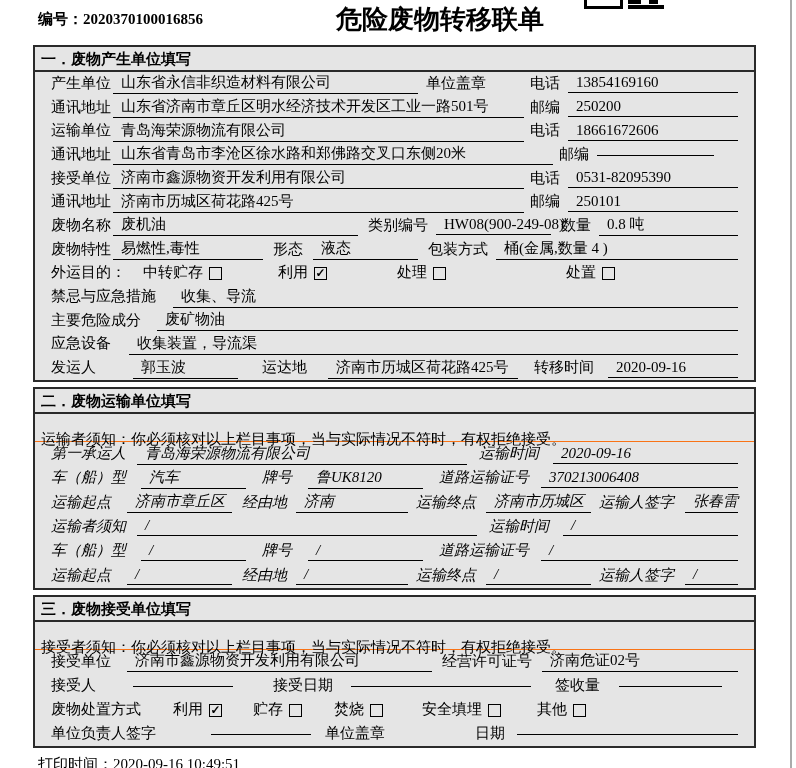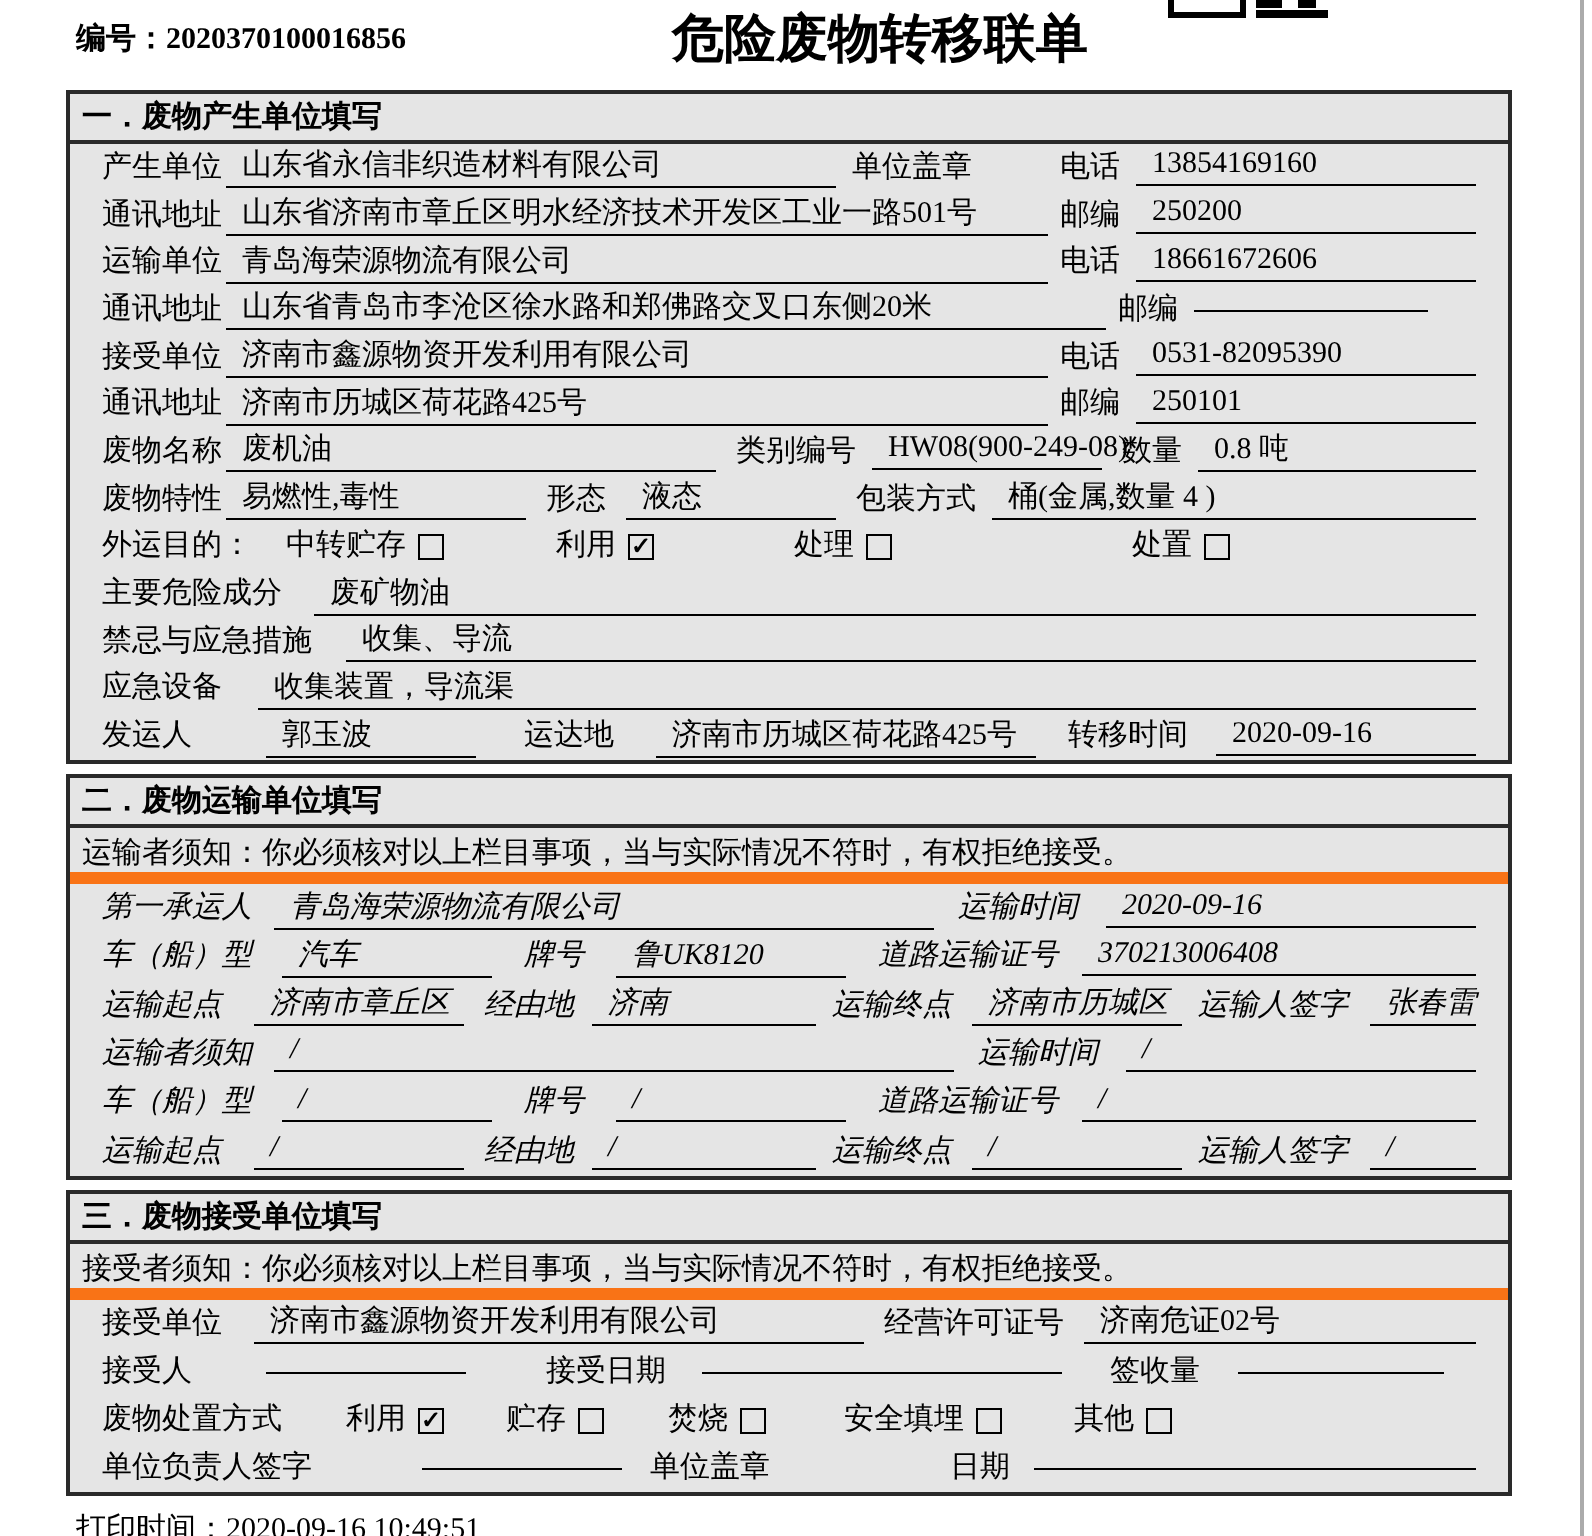--- a/index.html
+++ b/index.html
@@ -15,21 +15,21 @@
   .qr .q3 { position:absolute; left:66px; top:0; width:9px; height:4px; background:#000; }
   .qr .q4 { position:absolute; left:45px; top:5px; width:36px; height:4px; background:#000; }
 
   .edge-line { position:absolute; left:790px; top:0; width:2px; height:768px; background:#ababab; }
 
   .page { position:absolute; left:33px; top:45px; width:723px; }
 
   .sec { border:2px solid #2a2a2a; background:#e5e5e5; margin-bottom:5px; }
   .sec-title { height:25px; line-height:23px; padding:0 6px; font-weight:bold; font-size:15px;
                font-family:"Liberation Sans","DejaVu Sans",sans-serif; border-bottom:2px solid #2a2a2a; }
-  .note { height:28px; line-height:27px; padding:0 6px; border-bottom:6px solid #f97316; white-space:nowrap; }
+  .note { height:28px; line-height:27px; padding:12px 6px; border-bottom:1px solid #f97316; white-space:nowrap; }
 
   .row { display:flex; align-items:center; padding:0 16px; }
   .s1 .row { height:23.7px; } .s2 .row { height:24.3px;font-style:italic; } .s3 .row { height:24px; }
   .row > * { flex:0 0 auto; }
   .lb { white-space:nowrap; padding-bottom:1px; }
   .u  { border-bottom:1px solid #000; white-space:nowrap; padding:0 2px 1px 8px; overflow:visible; }
   .fill { flex:1 1 auto; min-width:0; }
 
   .opt { display:flex; align-items:flex-end; }
   .cb { width:13px; height:13px; border:1px solid #000; margin-left:6px; margin-bottom:3px;
@@ -144,27 +144,27 @@
         <span class="lb">处理</span>
         <span class="cb"></span>
       </span>
       <span class="opt ml120">
         <span class="lb">处置</span>
         <span class="cb"></span>
       </span>
     </div>
 
     <div class="row">
+      <span class="lb w110">禁忌与应急措施</span>
+      <span class="u fill ml12">收集、导流</span>
+    </div>
+
+    <div class="row">
       <span class="lb w94">主要危险成分</span>
       <span class="u fill ml12">废矿物油</span>
-    </div>
-
-    <div class="row">
-      <span class="lb w110">禁忌与应急措施</span>
-      <span class="u fill ml12">收集、导流</span>
     </div>
 
     <div class="row">
       <span class="lb w64">应急设备</span>
       <span class="u fill ml14">收集装置，导流渠</span>
     </div>
 
     <div class="row">
       <span class="lb w48">发运人</span>
       <span class="u w105 ml34">郭玉波</span>

